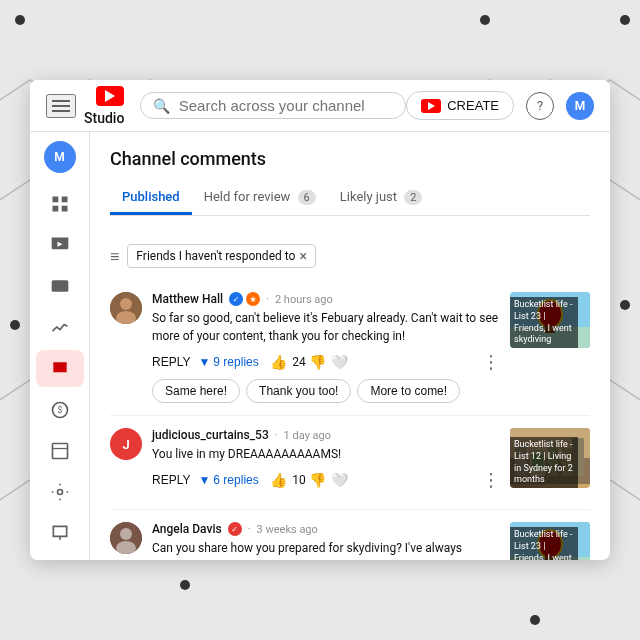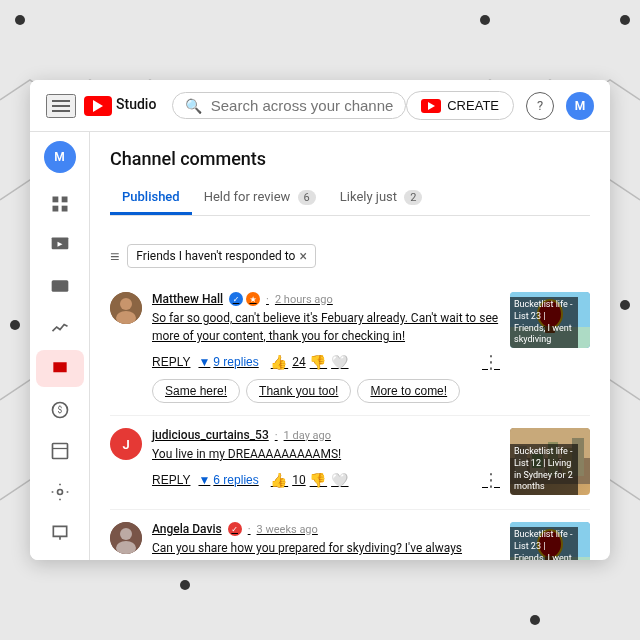--- a/index.html
+++ b/index.html
@@ -58,23 +58,24 @@
     }
     .hamburger-btn span {
       display: block;
       width: 18px;
       height: 2px;
       background: #606060;
     }
 
     .logo-area {
       display: flex;
-      align-items: flex-start;
+      align-items: flex-end;
       gap: 4px;
       margin-right: 16px;
+      flex-direction: column;
     }
 
     .yt-icon {
       width: 28px;
       height: 20px;
       background: #ff0000;
       border-radius: 4px;
       display: flex;
       align-items: center;
       justify-content: center;
@@ -326,21 +327,20 @@
       align-items: center;
       justify-content: center;
       font-size: 13px;
       font-weight: 600;
       color: white;
     }
 
     .comment-body {
       flex: 1;
       min-width: 0;
-      text-decoration: underline;
     }
     .comment-header {
       display: flex;
       align-items: center;
       gap: 6px;
       margin-bottom: 3px;
       flex-wrap: wrap;
     }
     .comment-author {
       font-size: 12px;
@@ -680,21 +680,21 @@
             </button>
             <div class="like-group">
               <button class="like-btn">👍</button>
               <span class="like-count">10</span>
               <button class="dislike-btn">👎</button>
               <button class="heart-btn">🤍</button>
             </div>
             <button class="more-btn">⋮</button>
           </div>
         </div>
-        <div class="comment-thumbnail thumb-city" style="position:relative;width:80px;height:67px;border-radius:4px;flex-shrink:0;">
+        <div class="comment-thumbnail thumb-city" style="position:relative;width:80px;height:60px;border-radius:4px;flex-shrink:0;">
           <svg width="80" height="56" viewBox="0 0 80 56">
             <rect width="80" height="56" fill="#c8a97a"></rect>
             <rect y="30" width="80" height="26" fill="#8b7355"></rect>
 
             <rect x="5" y="18" width="12" height="30" fill="#a09070"></rect>
             <rect x="20" y="22" width="15" height="26" fill="#b0a080"></rect>
             <rect x="38" y="14" width="10" height="34" fill="#909060"></rect>
             <rect x="52" y="20" width="18" height="28" fill="#a0905e"></rect>
             <rect x="62" y="10" width="12" height="38" fill="#888060"></rect>
 

